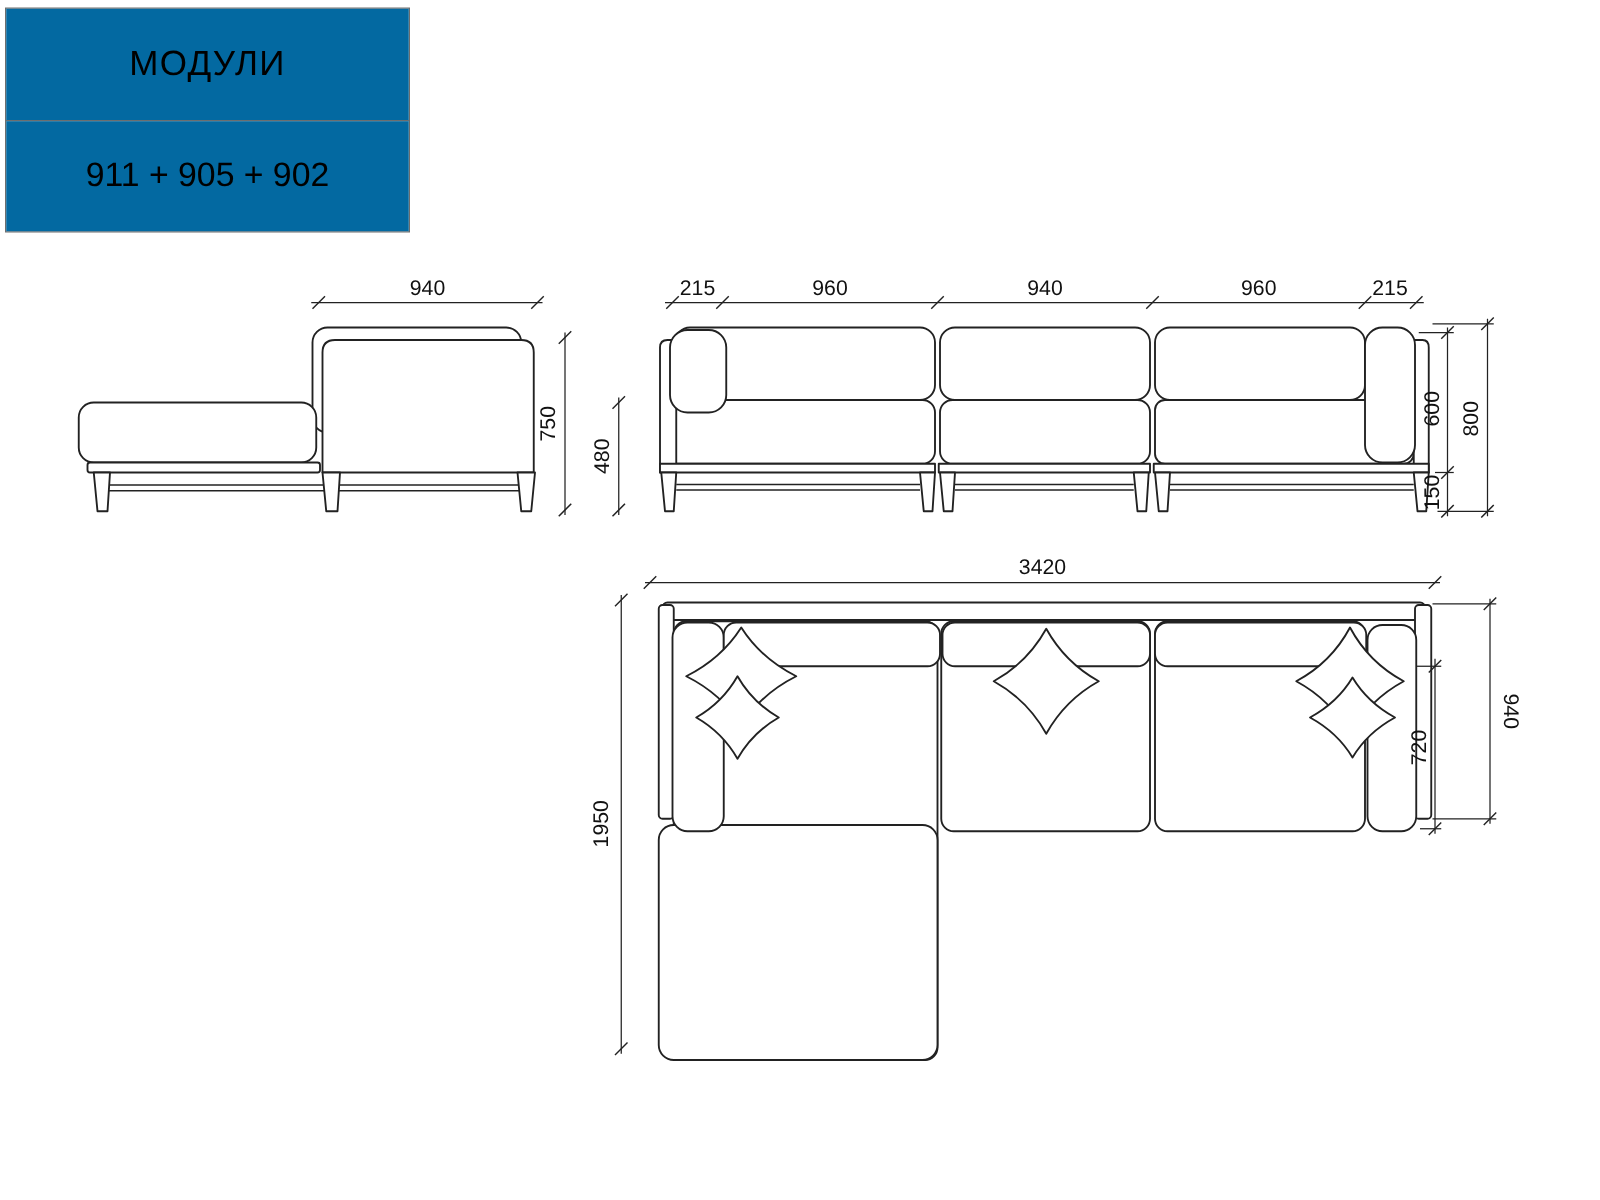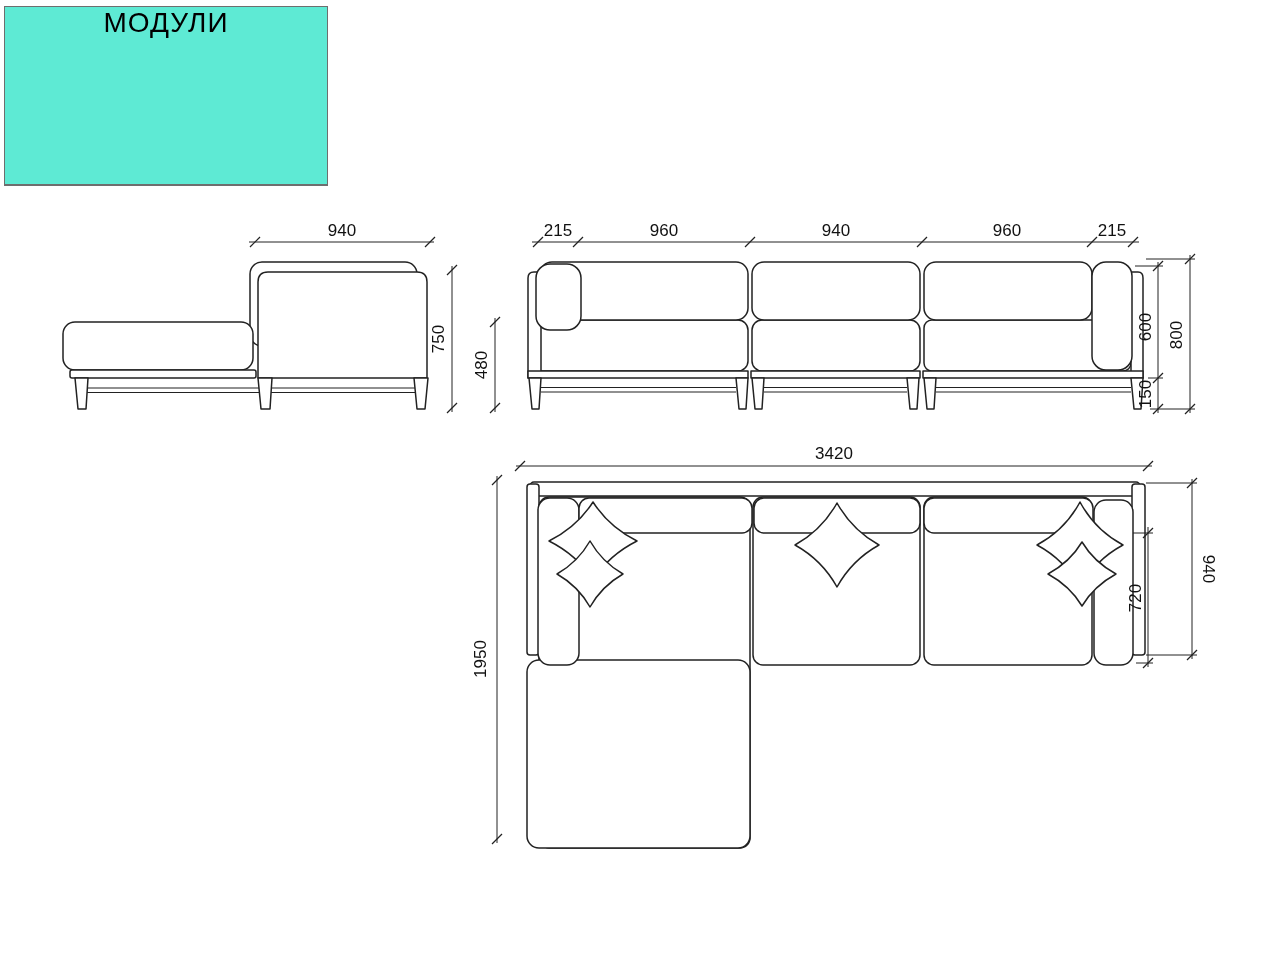--- a/index.html
+++ b/index.html
@@ -5,40 +5,43 @@
   html,body{margin:0;padding:0;background:#ffffff;}
   .canvas{
     position:relative;width:1280px;height:960px;background:#ffffff;
     font-family:"Liberation Sans", sans-serif;overflow:hidden;
   }
   .title-block{
     position:absolute;left:4px;top:6px;width:322px;height:178px;
     border:1px solid #6e6e6e;display:flex;flex-direction:column;background:#fff;
   }
   .title-cell{
-    flex:1;display:flex;align-items:flex-start;justify-content:center;
-    color:#000;background:#5eead4;
+    flex:1;display:flex;align-items:center;justify-content:center;
+    color:#000;background:#0369a1;
   }
   .title-cell.top{border-bottom:1px solid #6e6e6e;font-size:28px;letter-spacing:1px;}
   .title-cell.bottom{font-size:27px;}
   svg{position:absolute;left:0;top:0;}
   .furn{fill:#ffffff;stroke:#222222;stroke-width:1.5;stroke-linejoin:round;}
   .furn line{stroke-width:1.2;}
   .dims{stroke:#222222;stroke-width:1;fill:none;}
   .dims .tick{stroke-width:1.2;}
   .dimtext{font-family:"Liberation Sans", sans-serif;font-size:17px;fill:#111111;stroke:none;}
 </style>
 </head>
 <body>
 
 <div class="canvas">
 
   <div class="title-block">
     <div class="title-cell top">
       <span>МОДУЛИ</span>
+    </div>
+    <div class="title-cell bottom">
+      <span>911 + 905 + 902</span>
     </div>
   </div>
 
   <svg width="1280" height="960" viewBox="0 0 1280 960">
 
     <g class="furn">
       <rect x="250" y="262" width="167" height="84" rx="12"></rect>
       <rect x="63" y="322" width="190" height="48" rx="12"></rect>
       <rect x="70" y="370" width="186" height="8" rx="2"></rect>
       <line x1="86" y1="388" x2="418" y2="388"></line>

